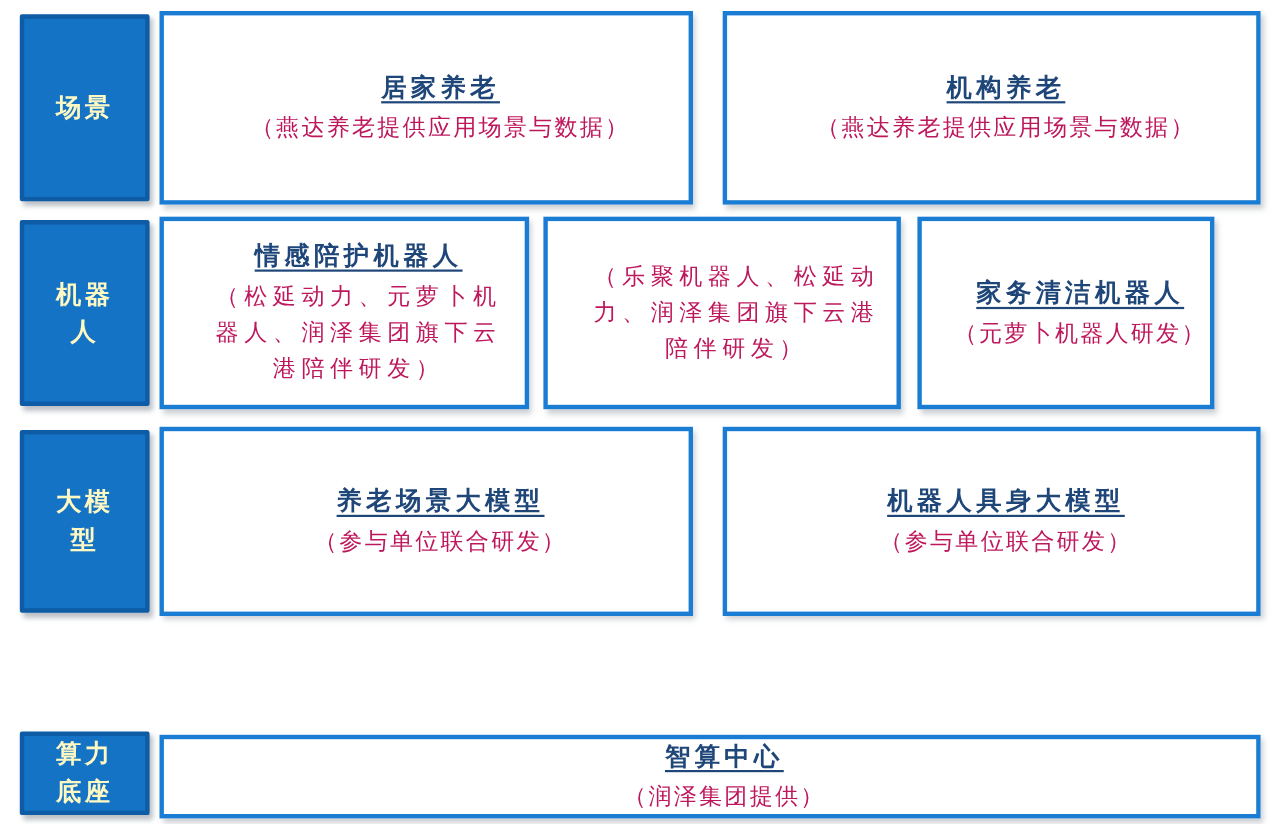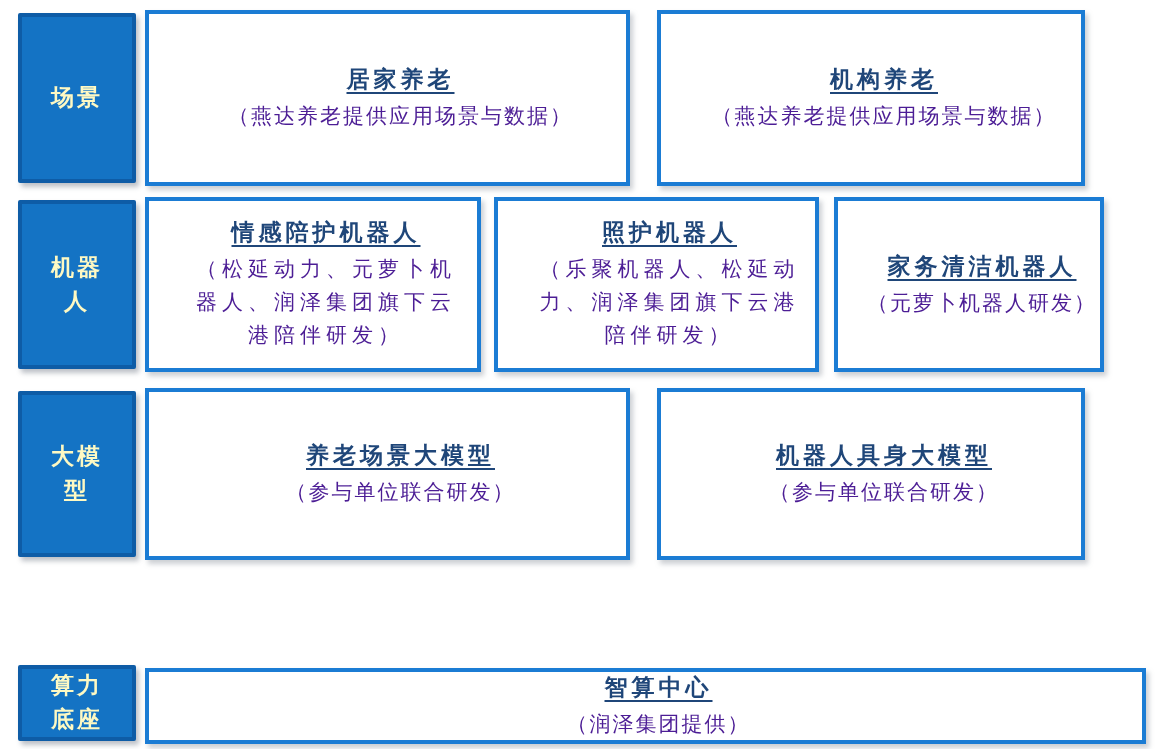--- a/index.html
+++ b/index.html
@@ -57,42 +57,42 @@
     box-shadow: 3px 4px 5px rgba(110, 118, 130, 0.35);
     display: flex;
     flex-direction: column;
     align-items: center;
     justify-content: center;
     text-align: center;
     flex: none;
     padding-left: 26px;
   }
   .b485 { width: 485px; }
-  .b489 { width: 428px; }
+  .b489 { width: 489px; }
   .b320 { width: 336px; }
   .b325 { width: 325px; }
   .b326 { width: 270px; }
   .b1001 { width: 1001px; }
   .g27 { margin-right: 27px; }
   .g13 { margin-right: 13px; }
   .g15 { margin-right: 15px; }
 
   .box-title {
     color: #1F4679;
     font-size: 23px;
     font-weight: bold;
     letter-spacing: 4px;
     line-height: 32px;
     text-decoration: underline;
     text-decoration-thickness: 2px;
     text-underline-offset: 5px;
     margin-bottom: 4px;
   }
   .box-sub {
-    color: #4c1d95;
+    color: #be185d;
     font-size: 21px;
     font-weight: 500;
     letter-spacing: 2px;
     line-height: 32px;
     white-space: pre-line;
     text-align: center;
   }
   .sub-wide {
     letter-spacing: 5px;
     line-height: 33px;
@@ -118,21 +118,20 @@
   <div class="row r2">
     <div class="row-label">机器
 人</div>
     <div class="box b320 g13">
       <div class="box-title">情感陪护机器人</div>
       <div class="box-sub sub-wide">（松延动力、元萝卜机
 器人、润泽集团旗下云
 港陪伴研发）</div>
     </div>
     <div class="box b325 g15">
-      <div class="box-title">照护机器人</div>
       <div class="box-sub sub-wide">（乐聚机器人、松延动
 力、润泽集团旗下云港
 陪伴研发）</div>
     </div>
     <div class="box b326">
       <div class="box-title">家务清洁机器人</div>
       <div class="box-sub">（元萝卜机器人研发）</div>
     </div>
   </div>
 

